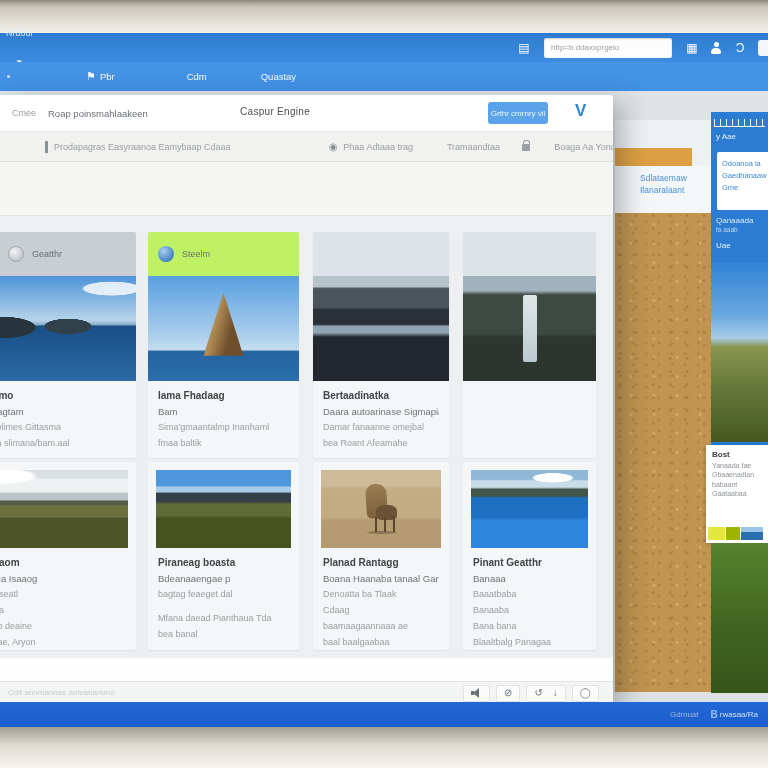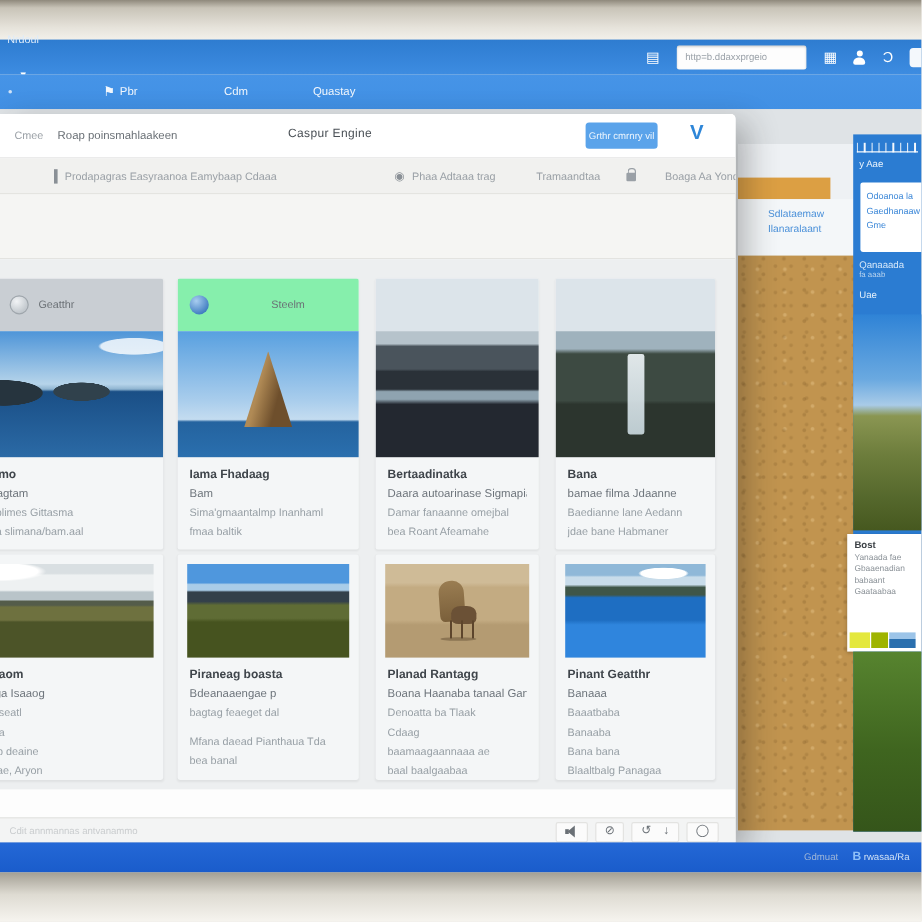--- a/index.html
+++ b/index.html
@@ -10,21 +10,21 @@
     background:linear-gradient(180deg,#8f897c 0%,#c9c4b8 20%,#e6e3db 70%,#f2f0ea 100%);}
   .bezel-bottom{position:absolute;left:0;top:727px;width:768px;height:41px;
     background:linear-gradient(180deg,#a39f94 0%,#dedbd2 45%,#f6f4ef 100%);}
   
   .titlebar{position:absolute;left:0;top:33px;width:768px;height:29px;
     background:linear-gradient(180deg,#2e7cd0,#3d8ce1);display:flex;align-items:center;color:#eaf3fc;}
   .tb-app{margin-left:6px;font-size:9px;color:#dcebfa;display:flex;align-items:center;gap:19px;flex-direction:column;}
   .tb-caret{font-size:9px;color:#fff;}
   .tb-right{position:absolute;right:0;top:0;height:29px;display:flex;align-items:center;}
   .tb-ic{color:#fff;font-size:12px;width:24px;text-align:center;}
-  .searchbox{width:108px;height:20px;background:#fdfdfd;border-radius:2px;display:flex;align-items:center;
+  .searchbox{width:128px;height:20px;background:#fdfdfd;border-radius:2px;display:flex;align-items:center;
     box-shadow:0 1px 2px rgba(0,0,0,.2) inset;margin:0 8px;}
   .search-text{font-size:8px;color:#9aa1a8;margin-left:7px;white-space:nowrap;overflow:hidden;}
   .person{width:12px;height:12px;position:relative;margin:0 6px;}
   .person::before{content:"";position:absolute;left:3.5px;top:0;width:5px;height:5px;border-radius:50%;background:#fff;}
   .person::after{content:"";position:absolute;left:1px;top:6px;width:10px;height:6px;border-radius:5px 5px 2px 2px;background:#fff;}
   .edge-partial{width:10px;height:16px;background:#f4f8fc;border-radius:3px 0 0 3px;margin-left:6px;}
   .menubar{position:absolute;left:0;top:62px;width:768px;height:29px;
     background:linear-gradient(180deg,#4694e7,#4190e4);display:flex;align-items:center;color:#fff;}
   .mb-dot{width:3px;height:3px;border-radius:50%;background:#cfe2f7;margin-left:7px;}
   .menu-item{font-size:9.5px;color:#f2f7fd;display:flex;align-items:center;gap:4px;}
@@ -88,21 +88,21 @@
   .lock::before{content:"";position:absolute;left:1.2px;top:-4px;width:4.5px;height:4px;border:1.2px solid #9aa0a6;border-bottom:none;border-radius:3px 3px 0 0;}
   .tb-right-label{margin-left:24px;white-space:nowrap;}
   .mw-filter{position:absolute;left:0;top:67px;width:100%;height:53px;background:#f5f5f3;border-bottom:1px solid #e3e3e0;}
   .mw-content{position:absolute;left:0;top:121px;width:100%;height:442px;background:#edeff0;}
   
   .card{position:absolute;background:#f4f6f7;border-radius:2px;box-shadow:0 1px 2px rgba(0,0,0,.06);overflow:hidden;}
   .r1{top:16px;height:226px;}  .r2{top:246px;height:188px;}
   .c1{left:-26px;width:162px;} .c2{left:148px;width:151px;}
   .c3{left:313px;width:136px;} .c4{left:463px;width:133px;}
   .card-head{height:44px;display:flex;align-items:center;}
-  .ch-gray1{background:#c9ced3;} .ch-gray2{background:#86efac;gap:44px;} .ch-plain{background:#dce4ea;}
+  .ch-gray1{background:#c9ced3;} .ch-gray2{background:#bef264;} .ch-plain{background:#dce4ea;}
   .avatar{width:16px;height:16px;border-radius:50%;margin-left:34px;flex:0 0 auto;}
   .av-light{background:radial-gradient(circle at 35% 30%,#f2f4f6,#c3c9ce 70%);border:1px solid #9fa6ac;box-sizing:border-box;}
   .av-blue{background:radial-gradient(circle at 35% 30%,#a8cdf0,#3f7cc0 75%);}
   .av2{margin-left:10px;}
   .author{font-size:9px;color:#6b7176;margin-left:8px;}
   .photo{position:relative;width:100%;height:105px;overflow:hidden;}
   .r2 .photo{width:auto;height:78px;margin:8px 8px 0 8px;}
   .ph-ocean{background-image:
       radial-gradient(ellipse 55px 18px at 18% 49%, #26343e 0 58%, rgba(38,52,62,0) 60%),
       radial-gradient(ellipse 40px 13px at 58% 48%, #30414c 0 58%, rgba(48,65,76,0) 60%),
@@ -294,26 +294,20 @@
             <div class="c-line">Damar fanaanne omejbal</div>
             <div class="c-line">bea Roant Afeamahe</div>
           </div>
         </div>
 
         <div class="card r1 c4">
           <div class="card-head ch-plain"></div>
           <div class="photo ph-waterfall">
             <span class="fall"></span>
           </div>
-          <div class="card-body">
-            <div class="c-title">Bana</div>
-            <div class="c-sub">bamae filma Jdaanne</div>
-            <div class="c-line">Baedianne lane Aedann</div>
-            <div class="c-line">jdae bane Habmaner</div>
-          </div>
         </div>
 
         <div class="card r2 c1">
           <div class="photo ph-grassland"></div>
           <div class="card-body">
             <div class="c-title">Finaom</div>
             <div class="c-sub">Ffrga Isaaog</div>
             <div class="c-line">banseatl</div>
             <div class="c-line">bnoa</div>
             <div class="c-line">Wdb deaine</div>

